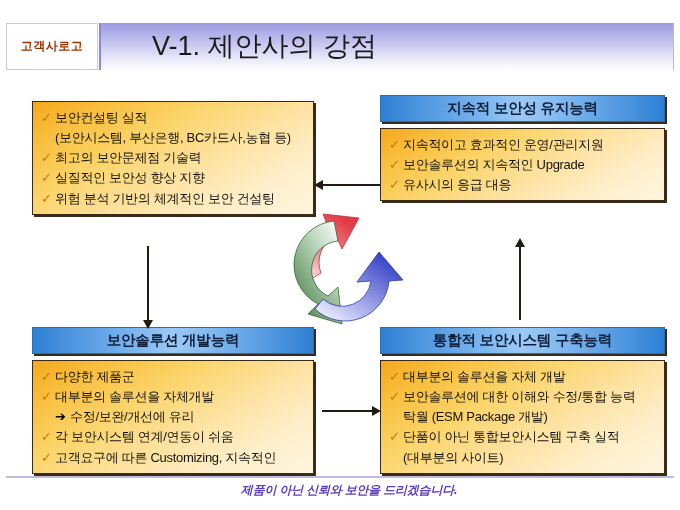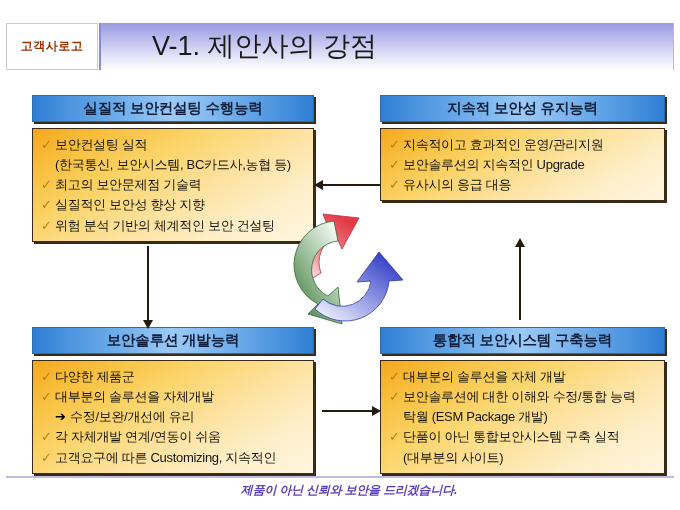--- a/index.html
+++ b/index.html
@@ -178,31 +178,28 @@
 <div id="title-bar">
   <div id="logo-box">
     <span id="logo-text">고객사로고</span>
   </div>
   <div id="title-plate">
     <span id="title-text">V-1. 제안사의 강점</span>
   </div>
 </div>
 
 <div class="panel" id="panel-tl">
-  <div class="panel-head">
-    <span class="panel-head-text">실질적 보안컨설팅 수행능력</span>
-  </div>
   <div class="panel-body">
     <div class="bullet-line">
       <span class="bullet-mark">✓</span>
       <span class="bullet-text">보안컨설팅 실적</span>
     </div>
     <div class="bullet-line">
       <span class="bullet-mark blank">&nbsp;</span>
-      <span class="bullet-text">(한국통신, 보안시스템, BC카드사,농협 등)</span>
+      <span class="bullet-text">(보안시스템, 부산은행, BC카드사,농협 등)</span>
     </div>
     <div class="bullet-line">
       <span class="bullet-mark">✓</span>
       <span class="bullet-text">최고의 보안문제점 기술력</span>
     </div>
     <div class="bullet-line">
       <span class="bullet-mark">✓</span>
       <span class="bullet-text">실질적인 보안성 향상 지향</span>
     </div>
     <div class="bullet-line">
@@ -244,21 +241,21 @@
     <div class="bullet-line">
       <span class="bullet-mark">✓</span>
       <span class="bullet-text">대부분의 솔루션을 자체개발</span>
     </div>
     <div class="bullet-line indent">
       <span class="bullet-mark arrow">➔</span>
       <span class="bullet-text">수정/보완/개선에 유리</span>
     </div>
     <div class="bullet-line">
       <span class="bullet-mark">✓</span>
-      <span class="bullet-text">각 자체개발 연계/연동이 쉬움</span>
+      <span class="bullet-text">각 보안시스템 연계/연동이 쉬움</span>
     </div>
     <div class="bullet-line">
       <span class="bullet-mark">✓</span>
       <span class="bullet-text">고객요구에 따른 Customizing, 지속적인</span>
     </div>
   </div>
 </div>
 
 <div class="panel" id="panel-br">
   <div class="panel-head">

